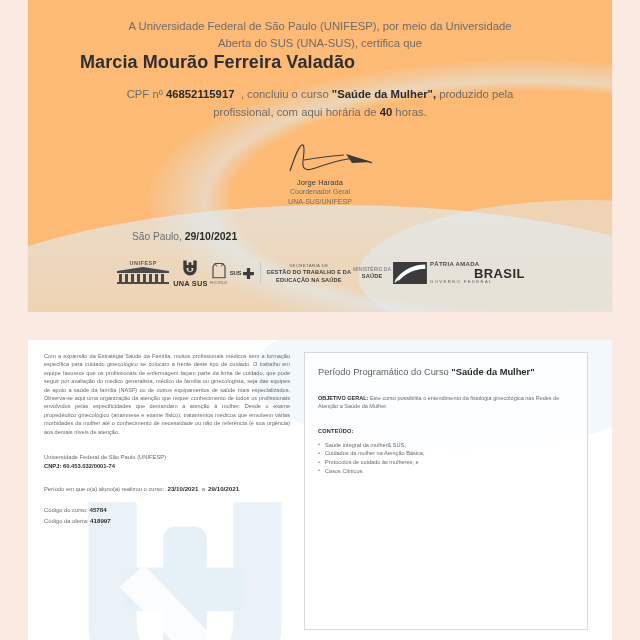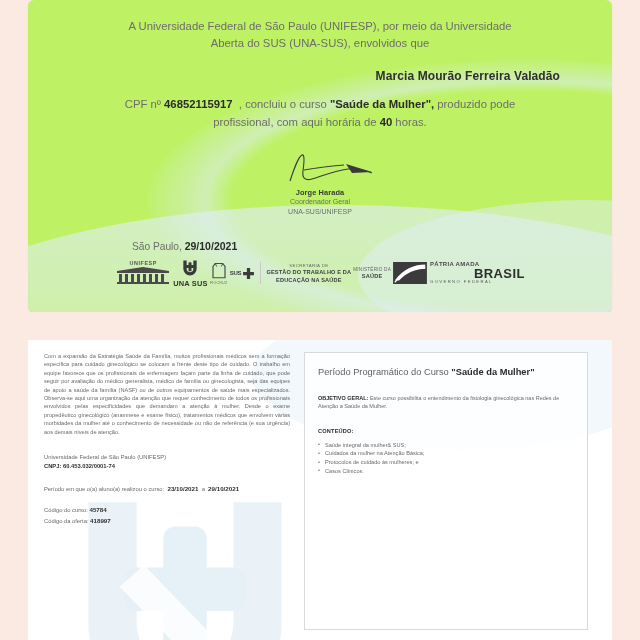--- a/index.html
+++ b/index.html
@@ -7,23 +7,22 @@
     width:640px;height:640px;overflow:hidden;
     background:#fbeae2;
     font-family:"Liberation Sans", sans-serif;
     color:#5a5a5a;
   }
   .viewport{position:relative;width:640px;height:640px;background:#fbeae2;}
 
   
   .page1{
     position:absolute;left:28px;top:0;width:584px;height:312px;
-    background:#bef264;overflow:hidden;
+    background:#fdba74;overflow:hidden;
     box-shadow:0 1px 1px rgba(0,0,0,.10);
-    border-radius:6px;
   }
   .page-gap{
     position:absolute;left:0;top:312px;width:640px;height:28px;background:#fbeae2;
   }
   .page2{
     position:absolute;left:28px;top:340px;width:584px;height:300px;
     background:#ffffff;overflow:hidden;
   }
 
   
@@ -45,34 +44,34 @@
     background:rgba(223,238,246,.5);
     pointer-events:none;
   }
 
   .p1-inner{position:relative;z-index:3;padding:18px 52px 0 52px;}
 
   .lead{
     text-align:center;font-size:11.3px;line-height:17px;color:#6d6d6d;
   }
   .name{
-    text-align:right;font-size:12px;font-weight:bold;color:#2f2f2f;
-    margin-top:17px;letter-spacing:.1px;
+    text-align:left;font-size:18px;font-weight:bold;color:#2f2f2f;
+    letter-spacing:.1px;
   }
   .body-text{
     text-align:center;font-size:11.3px;line-height:17.5px;color:#6d6d6d;
     margin-top:13px;
   }
   .body-text b{color:#2b2b2b;font-weight:bold;}
   .mono-val{color:#2b2b2b;font-weight:bold;}
 
   
   .sig-wrap{position:relative;z-index:3;margin-top:20px;text-align:center;}
   .sig-svg{display:block;margin:0 auto;}
-  .sig-name{font-size:7.4px;font-weight:bold;color:#3a3a3a;margin-top:1px;letter-spacing:.1px;}
+  .sig-name{font-size:7.4px;font-weight:normal;color:#3a3a3a;margin-top:1px;letter-spacing:.1px;}
   .sig-role{font-size:7px;color:#6d6d6d;line-height:9.5px;}
 
   .city-date{
     position:relative;z-index:3;margin-top:24px;padding-left:52px;
     font-size:10.2px;color:#6d6d6d;
   }
   .city-date b{color:#2b2b2b;font-weight:bold;font-size:10.5px;}
 
   
   .logo-row{
@@ -140,32 +139,32 @@
 <div class="viewport">
 
   <div class="page1">
     <div class="arc-a"></div>
     <div class="arc-b"></div>
     <div class="arc-c"></div>
 
     <div class="p1-inner">
       <div class="lead">
         <div>A Universidade Federal de São Paulo (UNIFESP), por meio da Universidade</div>
-        <div>Aberta do SUS (UNA-SUS), envolvidos que</div>
+        <div>Aberta do SUS (UNA-SUS), certifica que</div>
       </div>
 
       <div class="name">Marcia Mourão Ferreira Valadão</div>
 
       <div class="body-text">
         <div>
           <span>CPF nº</span>
           <span class="mono-val">46852115917</span>
           &nbsp;<span>, concluiu o curso</span>
           <b>"Saúde da Mulher",</b>
-          <span>produzido pode</span>
+          <span>produzido pela</span>
         </div>
         <div>
           <span>profissional, com aqui horária de</span>
           <b>40</b>
           <span>horas.</span>
         </div>
       </div>
 
       <div class="sig-wrap">
         <svg class="sig-svg" width="120" height="36" viewBox="0 0 120 36">

